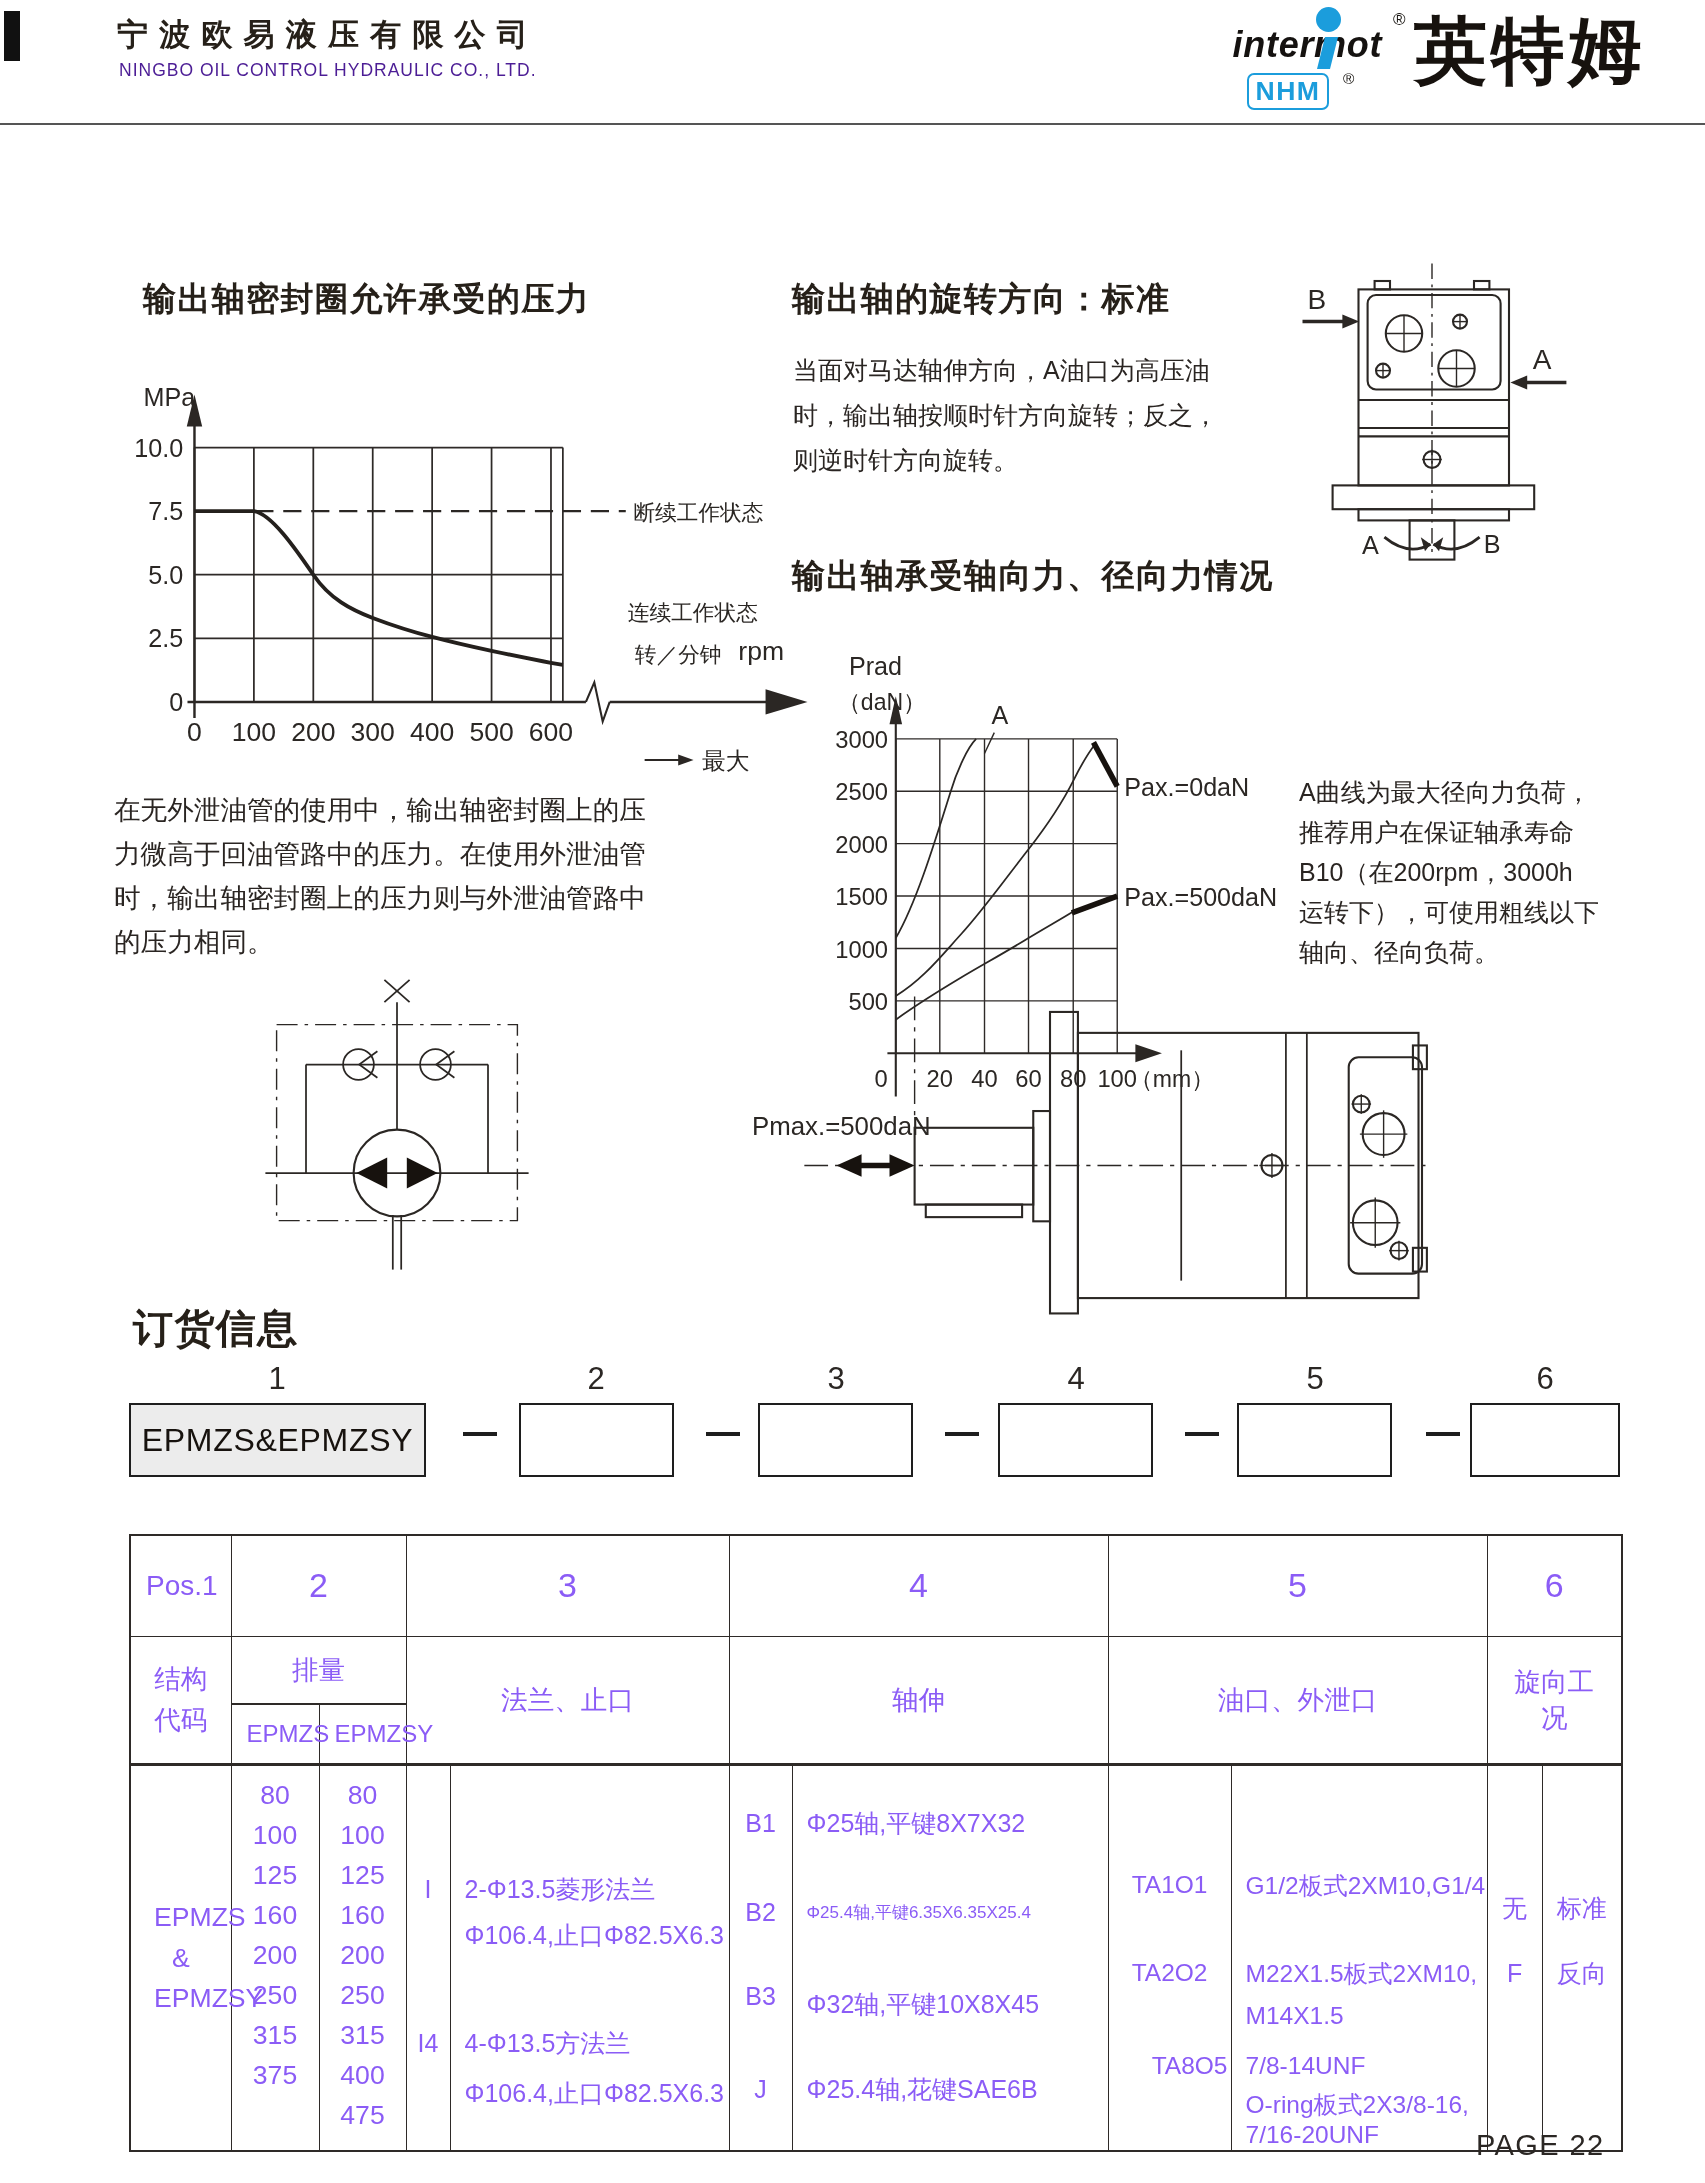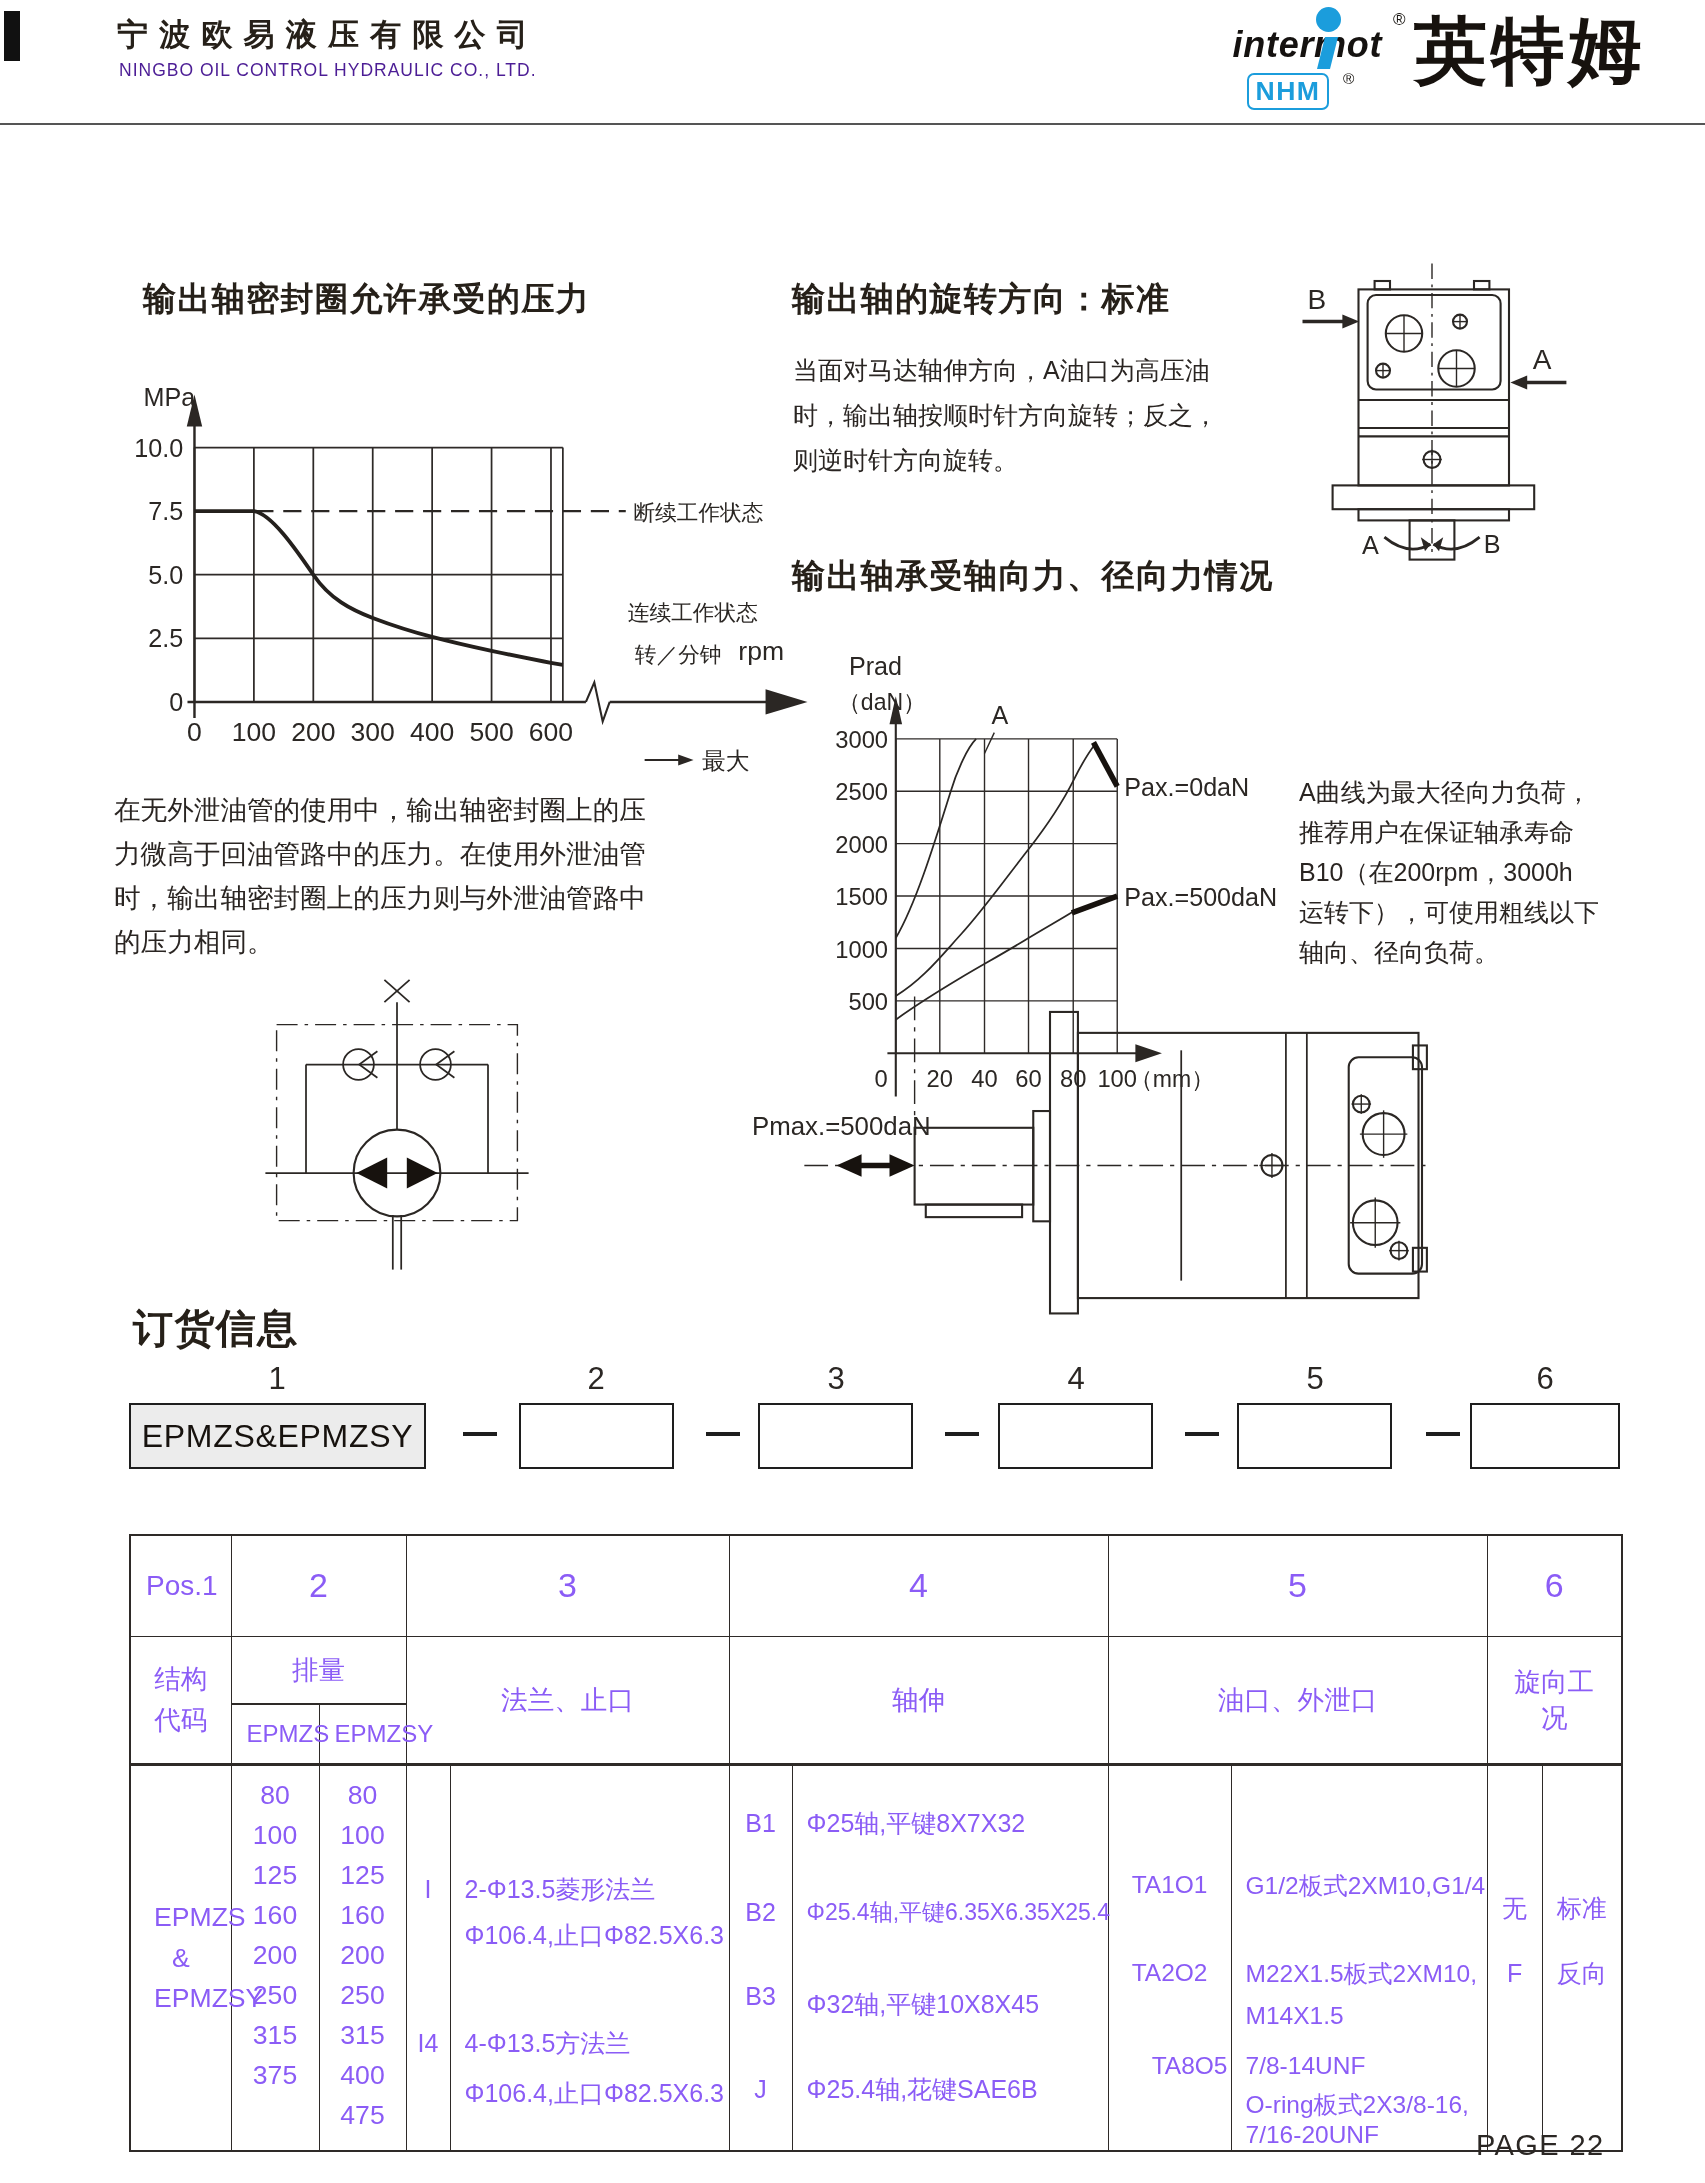--- a/index.html
+++ b/index.html
@@ -23,42 +23,42 @@
        font-size:26.6px;font-weight:bold;letter-spacing:1.4px;padding:1.4px 7px;}
   #reg2{position:absolute;left:116px;top:64px;font-size:15.4px;color:#1a1713;}
   #brand-cn{position:absolute;left:187px;top:-2.8px;font-size:73px;font-weight:900;letter-spacing:4.2px;color:#17120e;}
   
   #para-rotation{left:793px;top:348px;font-size:25px;line-height:45px;}
   #para-seal{left:114px;top:788px;font-size:26.6px;line-height:44px;}
   #para-forces{left:1299px;top:772px;font-size:25px;line-height:40px;}
   
   #ordering-title{left:133px;top:1301px;font-size:40px;}
   .posnum{position:absolute;top:1361px;font-size:31px;color:#2b2724;transform:translateX(-50%);}
-  .obox{position:absolute;top:1403px;height:66px;border:2.1px solid #1e1e1e;background:#fff;box-sizing:border-box;}
+  .obox{position:absolute;top:1403px;height:74px;border:2.1px solid #1e1e1e;background:#fff;box-sizing:border-box;}
   .obox.filled{background:#ececec;display:flex;align-items:center;justify-content:center;font-size:32px;letter-spacing:0.7px;color:#17120e;}
   .odash{position:absolute;top:1432px;width:34px;height:3.5px;background:#1e1e1e;}
   
   #spec-wrap{left:129px;top:1534px;}
   table.spec{border-collapse:collapse;table-layout:fixed;width:1492px;height:571px;border:2.1px solid #2e2a28;}
   table.spec td{border:1.4px solid #2e2a28;text-align:center;vertical-align:middle;position:relative;
                 font-size:26.6px;color:#8b5cf6;padding:15px;}
   tr.h1{height:101px;} tr.h1 td{font-size:34px;font-weight:400;}
   tr.h1 td.pos{font-size:28px;}
   tr.h2{height:48px;} tr.h3{height:52px;}
   tr.h2 td.pl{border-bottom:2.1px solid #2e2a28;}
   tr.h3 td{font-size:24px;}
   tr.body{height:365px;}
   tr.body td{border-top:3.5px solid #2e2a28;vertical-align:top;}
   td.ccode{vertical-align:middle !important;font-size:26px;line-height:1.0;}
   td.ccode div{margin:14px 8px;}
   td.vlist{padding-top:9.8px !important;}
   td.vlist div{height:40px;line-height:40px;font-size:26.6px;}
   .pin{position:absolute;left:0;right:0;transform:translateY(-50%);text-align:center;font-size:25px;white-space:nowrap;}
   .pinl{position:absolute;left:14px;transform:translateY(-50%);text-align:left;font-size:25px;white-space:nowrap;}
-  .f36{font-size:25px;} .f35{font-size:24.5px;} .tight{font-size:23px;}
+  .f36{font-size:25px;} .f35{font-size:24.5px;} .tight{font-size:17px;}
   #page-num{left:1476px;top:2129px;font-size:29px;letter-spacing:1.4px;color:#2b2724;}
 </style>
 </head>
 <body>
 
 <div id="page">
 
   <div id="accent-bar" class="abs"></div>
   <div id="company-cn" class="abs">宁波欧易液压有限公司</div>
   <div id="company-en" class="abs">NINGBO OIL CONTROL HYDRAULIC CO., LTD.</div>

